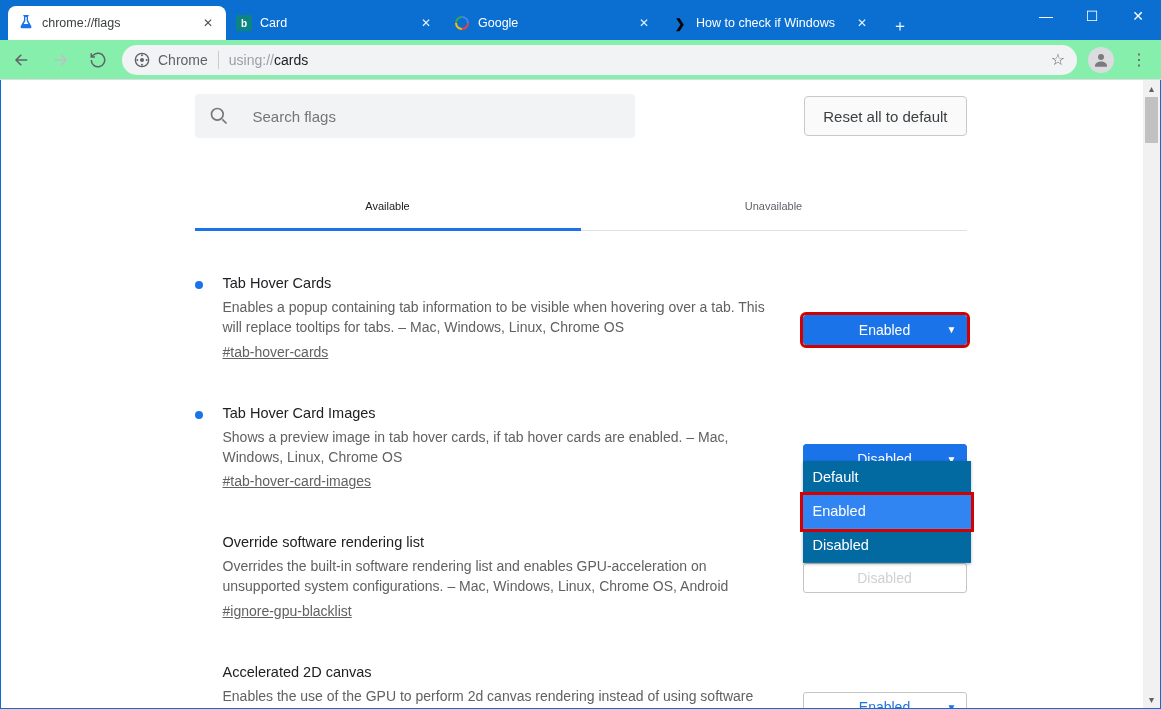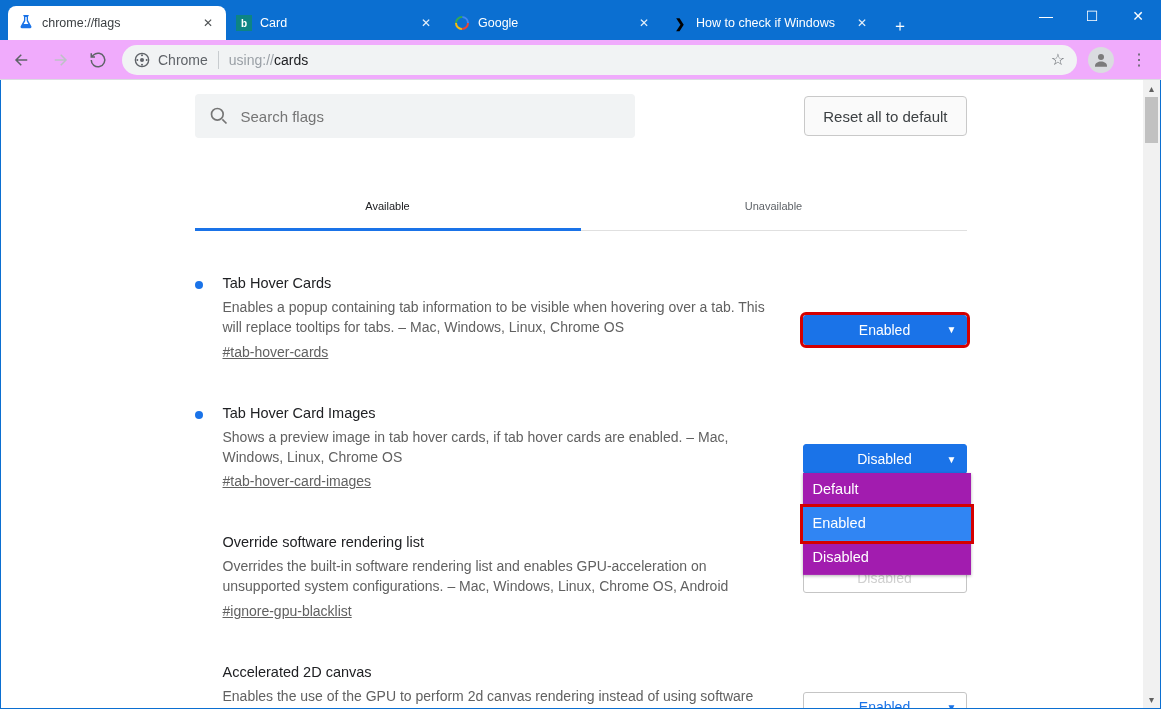--- a/index.html
+++ b/index.html
@@ -12,41 +12,41 @@
 
 .tabstrip { height:40px; display:flex; align-items:flex-end; padding-left:8px; }
 .tab { height:34px; display:flex; align-items:center; padding:0 10px; font-size:12.5px; color:#fff; width:218px; position:relative; }
 .tab.active { background:#fff; color:#3c4043; border-top-left-radius:8px; border-top-right-radius:8px; }
 .tab .favicon { width:16px; height:16px; margin-right:8px; display:flex; align-items:center; justify-content:center; }
 .tab .title { flex:1; white-space:nowrap; overflow:hidden; text-overflow:ellipsis; }
 .tab .close { width:16px; height:16px; display:flex; align-items:center; justify-content:center; font-size:12px; opacity:.9; }
 .newtab { width:28px; height:28px; margin-left:6px; display:flex; align-items:center; justify-content:center; color:#fff; font-size:16px; }
 
 
-.toolbar { background:#f0abfc; height:40px; display:flex; align-items:center; padding:0 8px; border-bottom:1px solid #dadce0; gap:10px; }
+.toolbar { background:#86efac; height:40px; display:flex; align-items:center; padding:0 8px; border-bottom:1px solid #dadce0; gap:10px; }
 .navbtn { width:28px; height:28px; border-radius:50%; display:flex; align-items:center; justify-content:center; color:#5f6368; font-size:18px; }
 .navbtn.disabled { color:#bdc1c6; }
 .omnibox { flex:1; height:30px; background:#f1f3f4; border-radius:15px; display:flex; align-items:center; padding:0 12px; gap:10px; font-size:14px; color:#5f6368; }
 .omnibox .secure { display:flex; align-items:center; gap:8px; color:#5f6368; }
 .omnibox .divider { width:1px; height:18px; background:#c8cccf; }
 .omnibox .url { color:#9aa0a6; }
 .omnibox .url .emph { color:#202124; }
 .omnibox .star { margin-left:auto; color:#5f6368; font-size:16px; }
 .toolico { width:28px; height:28px; border-radius:50%; display:flex; align-items:center; justify-content:center; color:#5f6368; }
 .avatar { width:26px; height:26px; border-radius:50%; background:#dadce0; display:flex; align-items:center; justify-content:center; }
 
 
 .viewport { background:#fff; height:calc(709px - 80px); position:relative; overflow:hidden; border:1px solid #0b6fd1; border-top:none; }
 .vscroll { position:absolute; right:0; top:0; width:17px; height:100%; background:#f1f1f1; }
 .vscroll .up,.vscroll .dn{ height:17px; display:flex; align-items:center; justify-content:center; font-size:10px; color:#606060;}
 .vscroll .thumb{ position:absolute; left:2px; top:17px; width:13px; height:46px; background:#c1c1c1; }
 
 .flagspage { width:772px; margin:0 auto; padding-top:14px; }
 .topbar { display:flex; align-items:center; gap:14px; }
-.searchbox { flex:none; width:440px; height:44px; background:#f1f3f4; border-radius:4px; display:flex; align-items:center; padding:0 14px; gap:12px; color:#757575; font-size:15px; }
+.searchbox { flex:none; width:440px; height:44px; background:#f1f3f4; border-radius:4px; display:flex; align-items:center; padding:0 14px; gap:24px; color:#757575; font-size:15px; }
 .resetbtn { margin-left:auto; height:40px; padding:0 18px; border:1px solid #c9c9c9; border-radius:4px; background:#fafafa; color:#3c4043; font-size:15px; display:flex; align-items:center; }
 
 .tabs { display:flex; margin-top:44px; border-bottom:1px solid #e0e0e0; }
 .ptab { flex:1; height:48px; display:flex; align-items:center; justify-content:center; font-size:11px; color:#5f6368; position:relative; }
 .ptab.active { color:#202124; }
 .ptab.active::after { content:""; position:absolute; bottom:-1px; left:0; width:100%; height:3px; background:#1a73e8; }
 
 .flag { display:flex; margin-top:44px; gap:20px; }
 .flag .bullet { width:8px; height:8px; border-radius:50%; background:#1a73e8; margin-top:6px; flex:none; }
 .flag .bullet.none { background:transparent; }
@@ -54,21 +54,21 @@
 .flag h3 { font-size:14.5px; font-weight:400; color:#202124; margin-bottom:6px; }
 .flag p { font-size:14px; color:#616161; line-height:1.45; }
 .flag a { font-size:14px; color:#616161; text-decoration:underline; display:inline-block; margin-top:6px; }
 .flag .ctrl { width:164px; flex:none; display:flex; align-items:center; padding-top:24px; position:relative; }
 .selbox { width:164px; height:30px; border:1px solid #c5c5c5; border-radius:3px; background:#fff; display:flex; align-items:center; justify-content:center; font-size:14px; color:#1a73e8; position:relative; }
 .selbox .caret { position:absolute; right:9px; color:#1a73e8; font-size:10px; }
 .selbox.changed { background:#1a73e8; color:#fff; border-color:#1a73e8; }
 .selbox.changed .caret { color:#fff; }
 .hl-red { outline:3px solid #d40000; outline-offset:0; }
 
-.dropdown { position:absolute; top:56px; left:0; width:168px; background:#a21caf; color:#fff; font-size:14.5px; z-index:5; box-shadow:0 1px 3px rgba(0,0,0,.3);margin-top:12px; }
+.dropdown { position:absolute; top:56px; left:0; width:168px; background:#0369a1; color:#fff; font-size:14.5px; z-index:5; box-shadow:0 1px 3px rgba(0,0,0,.3); }
 .dropdown .item { height:34px; display:flex; align-items:center; padding:0 10px; border-bottom:1px solid rgba(255,255,255,.07); }
 .dropdown .item.hi { background:#3085f3; }
 .ghost { position:absolute; top:158px; left:0; width:164px; height:30px; border:1px solid #c5c5c5; border-radius:3px; display:flex; align-items:center; justify-content:center; color:#d0d0d0; font-size:14px; }
 
 .svgico { width:16px; height:16px; }
 </style>
 </head>
 <body>
 
 <div class="winctrl">

